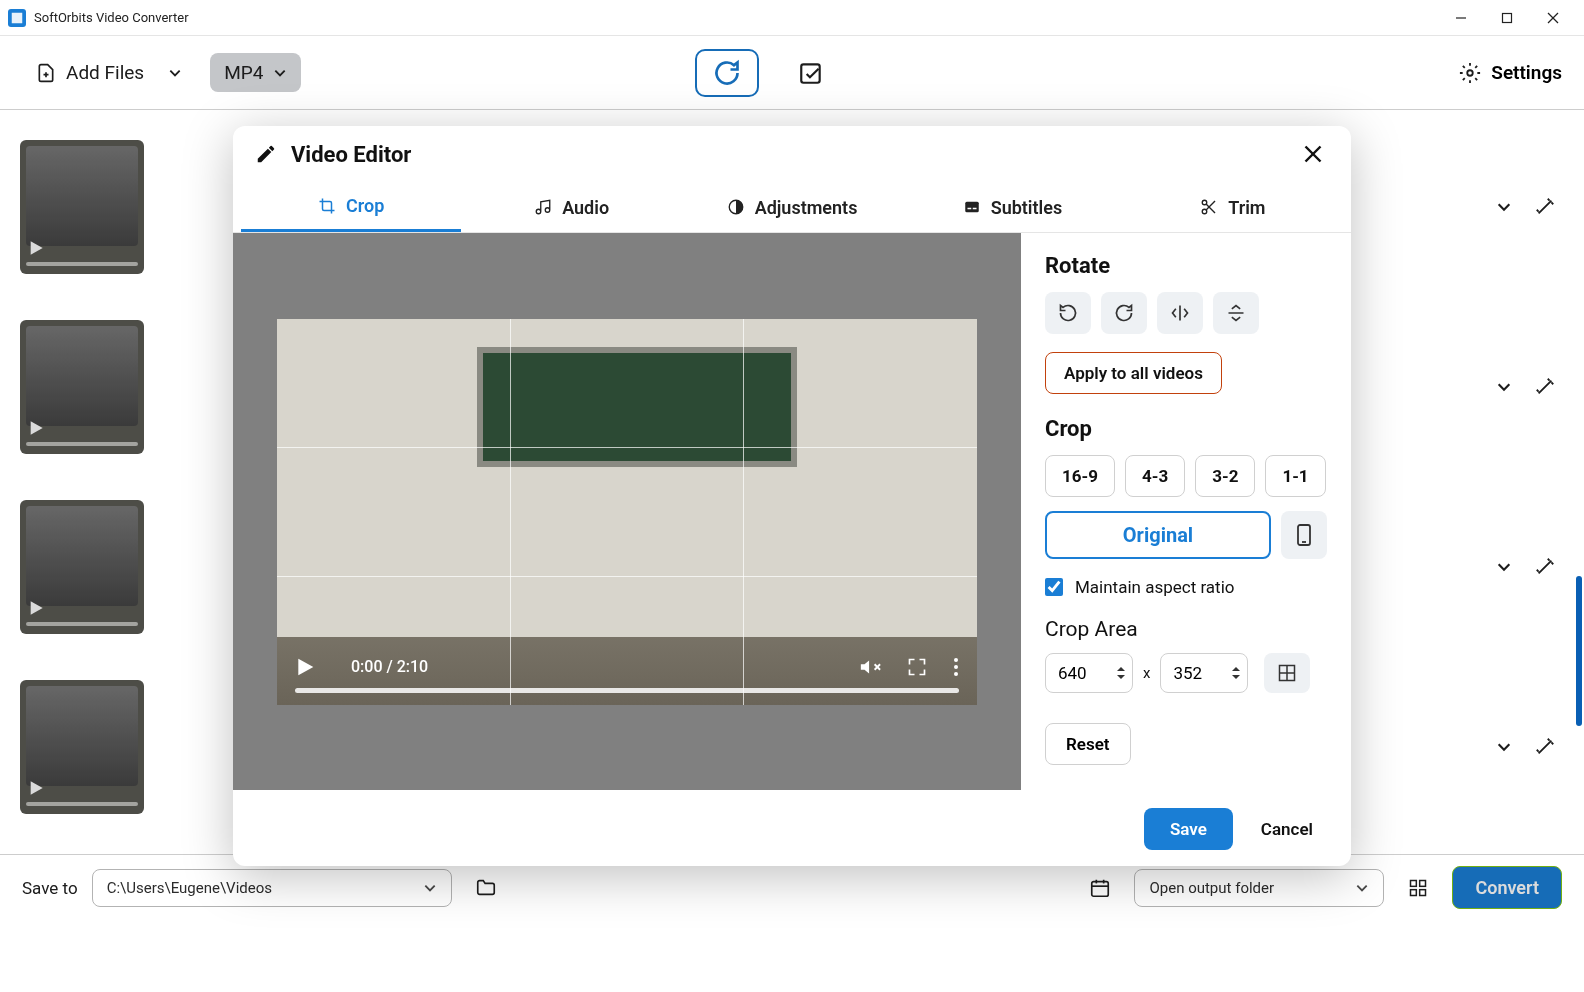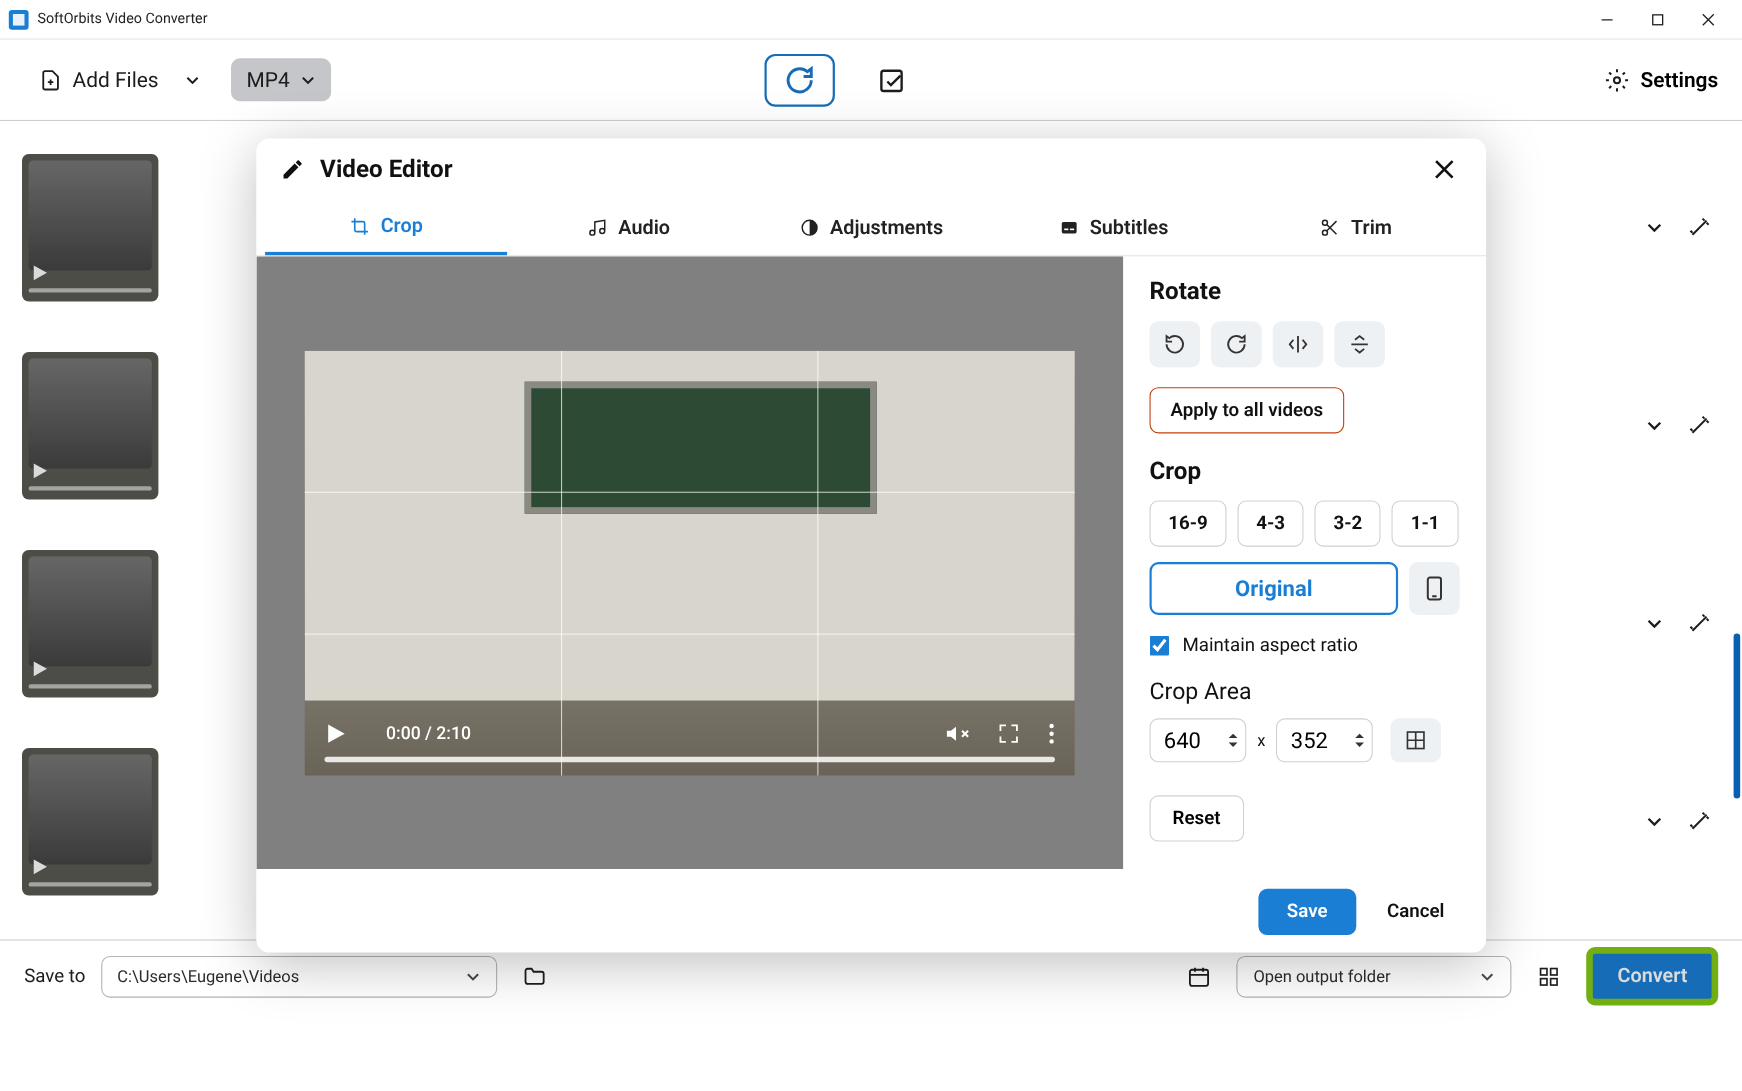--- a/index.html
+++ b/index.html
@@ -36,21 +36,21 @@
 .row-right svg { color: #222; }
 
 
 .bottom-bar { height: 66px; display: flex; align-items: center; padding: 0 22px; gap: 14px; border-top: 1px solid #eee; }
 .bottom-bar .label { font-size: 17px; color: #222; }
 .path-box { flex: 0 0 360px; height: 38px; border: 1px solid #d0d0d0; border-radius: 8px; display:flex; align-items:center; padding: 0 14px; font-size:15px; color:#333; }
 .path-box .chev { margin-left:auto;}
 .icon-sq { width: 40px; height: 38px; display:flex; align-items:center; justify-content:center; border-radius:8px;}
 .open-folder { width: 250px; height: 38px; border: 1px solid #d0d0d0; border-radius: 8px; display:flex; align-items:center; padding: 0 14px; font-size:15px; color:#333;}
 .open-folder .chev { margin-left:auto;}
-.convert-btn { background: #1a7ed5; color:#fff; padding: 10px 22px; border-radius: 8px; font-size: 18px; font-weight: 600; border: 6px solid #84cc16;}
+.convert-btn { background: #1a7ed5; color:#fff; padding: 10px 22px; border-radius: 8px; font-size: 18px; font-weight: 600; border: 1px solid #84cc16;}
 
 
 .right-scroll { position:absolute; right:2px; top:540px; width:6px; height:150px; background:#0a6ed1; border-radius:3px; }
 
 
 .overlay { position: absolute; inset: 36px 0 0 0; background: rgba(0,0,0,0.0); display:flex; align-items:flex-start; justify-content:center;}
 .modal { margin-top: 54px; width: 1118px; height: 740px; background: #fff; border-radius: 12px; box-shadow: 0 10px 50px rgba(0,0,0,0.25); display:flex; flex-direction:column; overflow:hidden;}
 
 .modal-header { height: 56px; display:flex; align-items:center; padding: 0 22px; }
 .modal-header .title { font-size: 22px; font-weight: 700; color:#111; display:flex; align-items:center; gap:14px;}
@@ -84,21 +84,21 @@
 .ratio-row { display:flex; gap:10px; margin-bottom:14px;}
 .ratio-btn { border:1px solid #d0d0d0; border-radius:8px; padding: 10px 16px; font-size: 17px; font-weight:700; color:#111; cursor:pointer;}
 .orig-row { display:flex; gap:10px; margin-bottom:18px;}
 .orig-btn { flex:1; border:2px solid #1a7ed5; color:#1a7ed5; border-radius:8px; padding: 10px; font-size:20px; font-weight:700; display:flex; align-items:center; justify-content:center; cursor:pointer;}
 .phone-btn { width:46px; background:#eef1f4; border-radius:8px; display:flex; align-items:center; justify-content:center; cursor:pointer;}
 .check-row { display:flex; align-items:center; gap:12px; margin-bottom:20px;}
 .check-row input { width:18px; height:18px; accent-color:#1a7ed5;}
 .check-row label { font-size:17px; color:#111;}
 .area-label { font-size:21px; color:#111; margin-bottom:12px;}
 .area-row { display:flex; align-items:center; gap:10px;}
-.spin { width:88px; height:40px; border:1px solid #d0d0d0; border-radius:8px; display:flex; align-items:center; padding:0 6px 0 12px; font-size:20px; position:relative;}
+.spin { width:88px; height:40px; border:1px solid #d0d0d0; border-radius:8px; display:flex; align-items:center; padding:0 6px 0 12px; font-size:17px; position:relative;}
 .spin .arrows { margin-left:auto; display:flex; flex-direction:column; line-height:0;}
 .spin .arrows svg { width:10px; height:8px;}
 .x-sep { font-size:15px; color:#111;}
 .grid-btn { width:46px; height:40px; background:#eef1f4; border-radius:8px; display:flex; align-items:center; justify-content:center; margin-left:6px; cursor:pointer;}
 .reset-btn { margin-top: 30px; border:1px solid #d0d0d0; border-radius:8px; padding: 10px 20px; font-size:17px; font-weight:600; display:inline-block; cursor:pointer;}
 
 .modal-footer { height: 76px; border-top: 1px solid transparent; display:flex; align-items:center; justify-content:flex-end; gap: 18px; padding: 0 28px;}
 .save-btn { background:#1a7ed5; color:#fff; border:none; border-radius:8px; padding: 11px 26px; font-size:17px; font-weight:600; cursor:pointer;}
 .cancel-btn { background:none; border:none; font-size:17px; font-weight:600; color:#111; padding: 11px 10px; cursor:pointer;}
 

